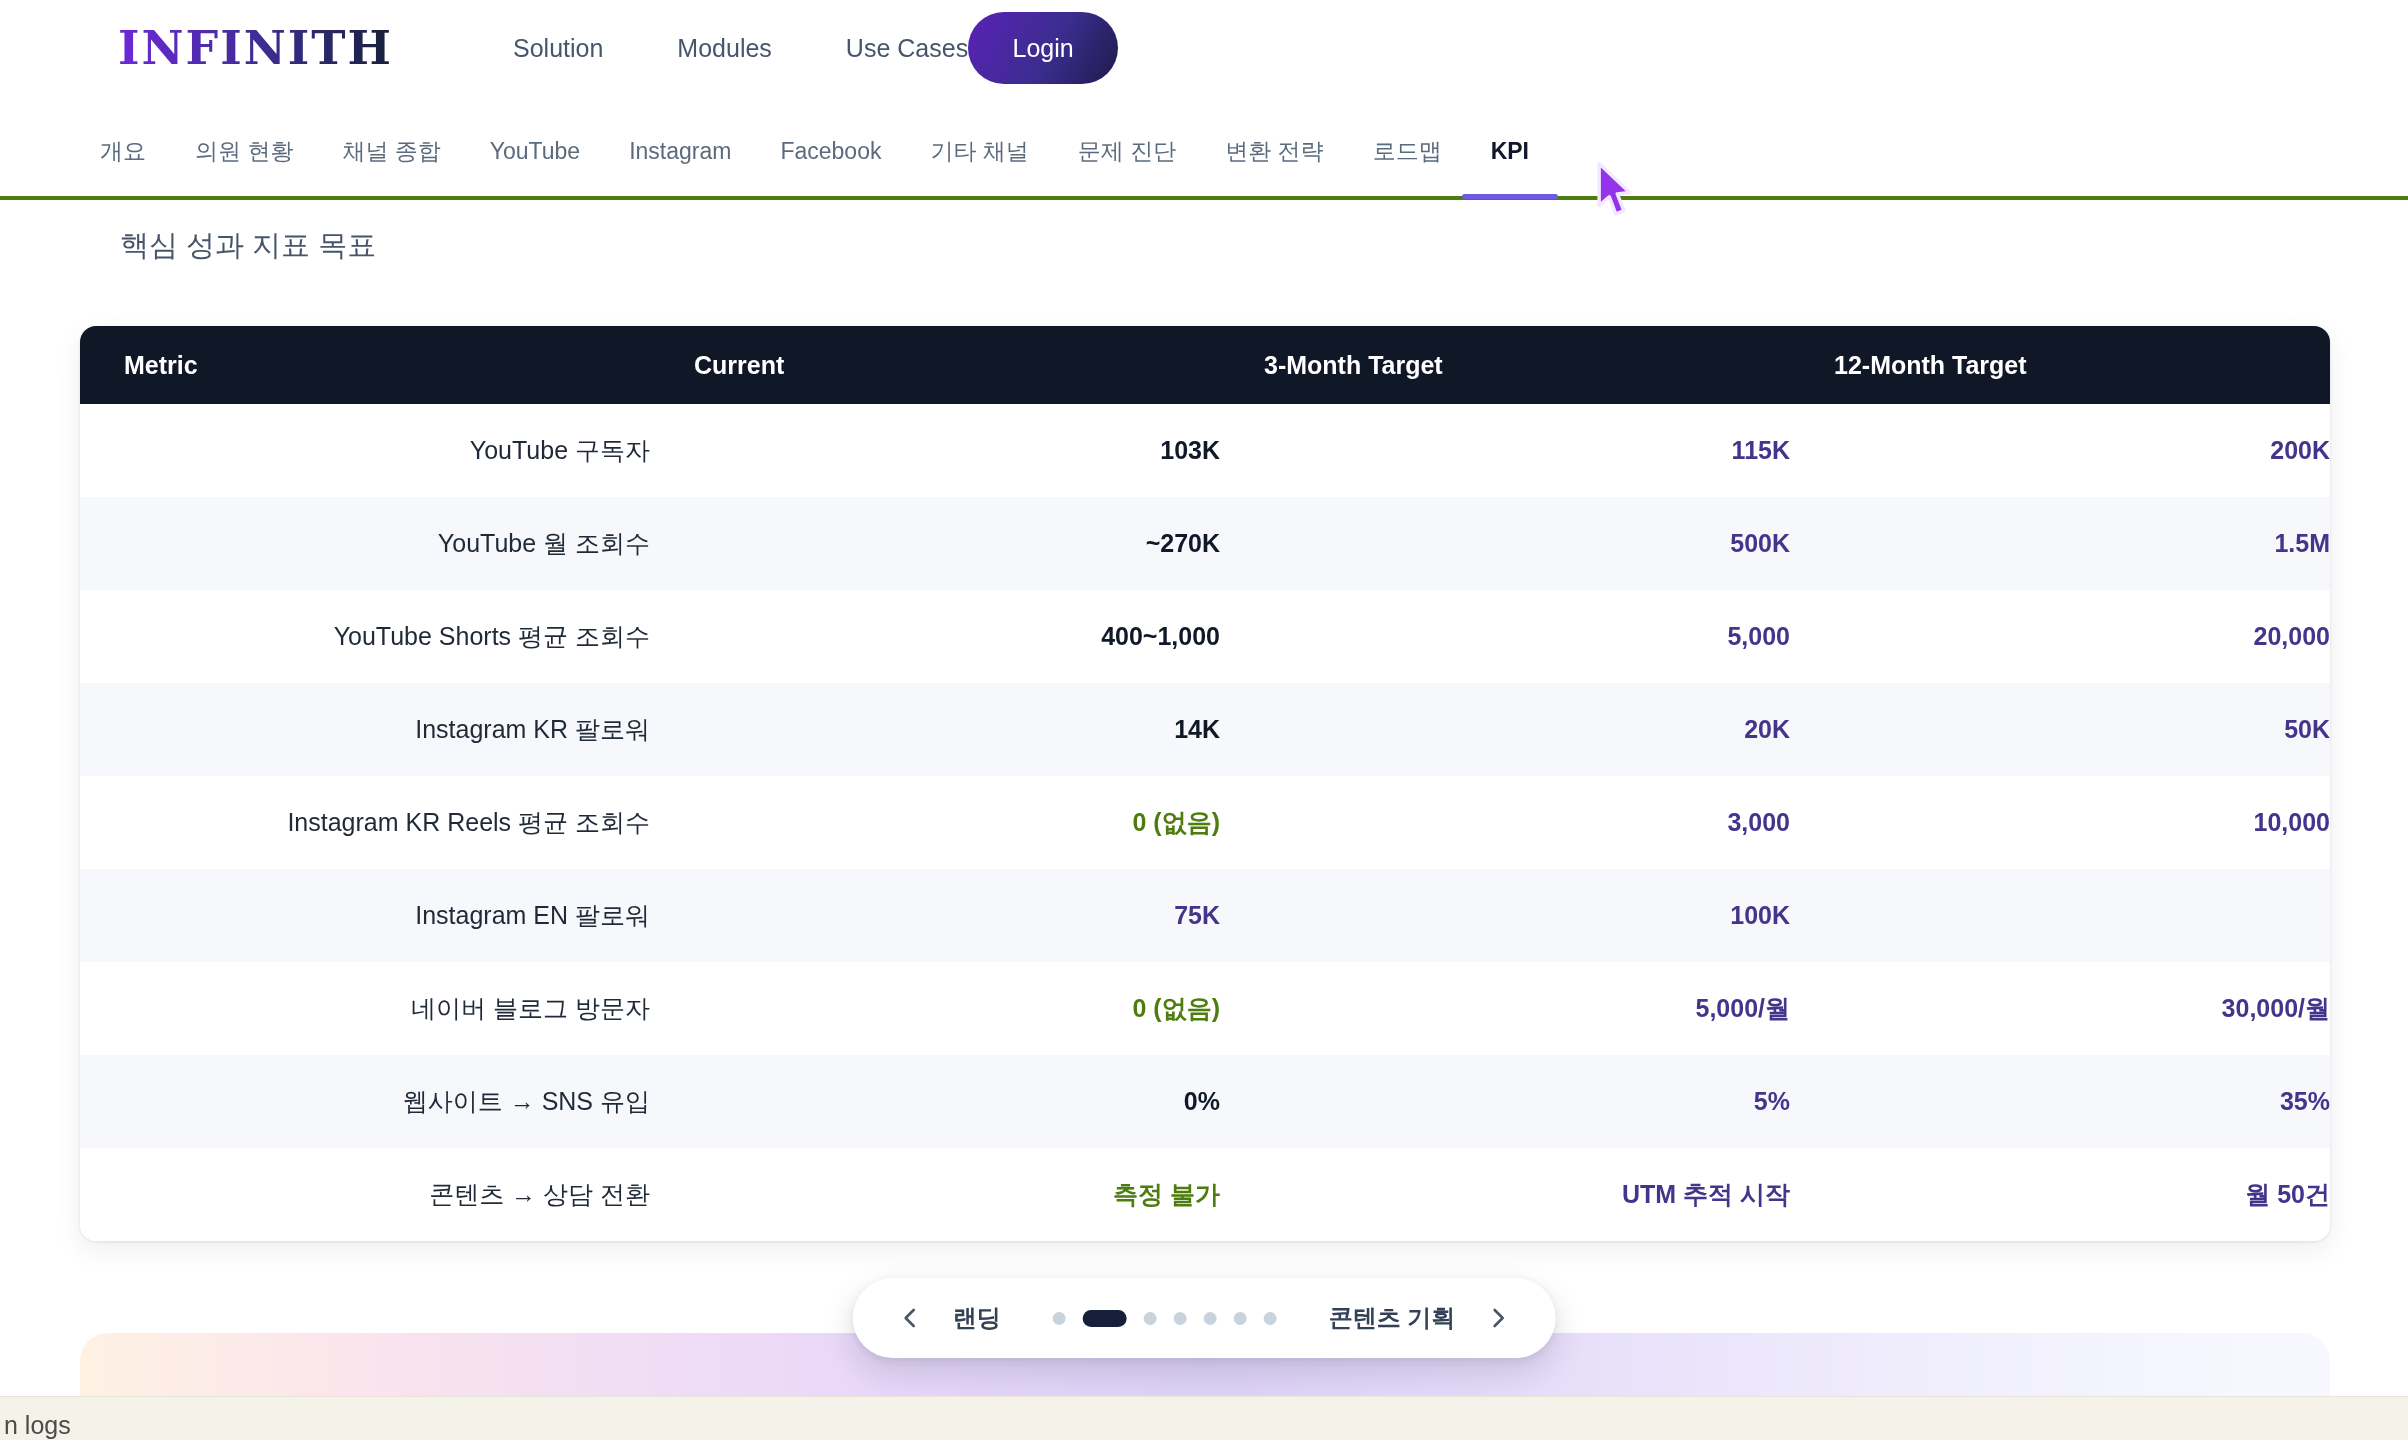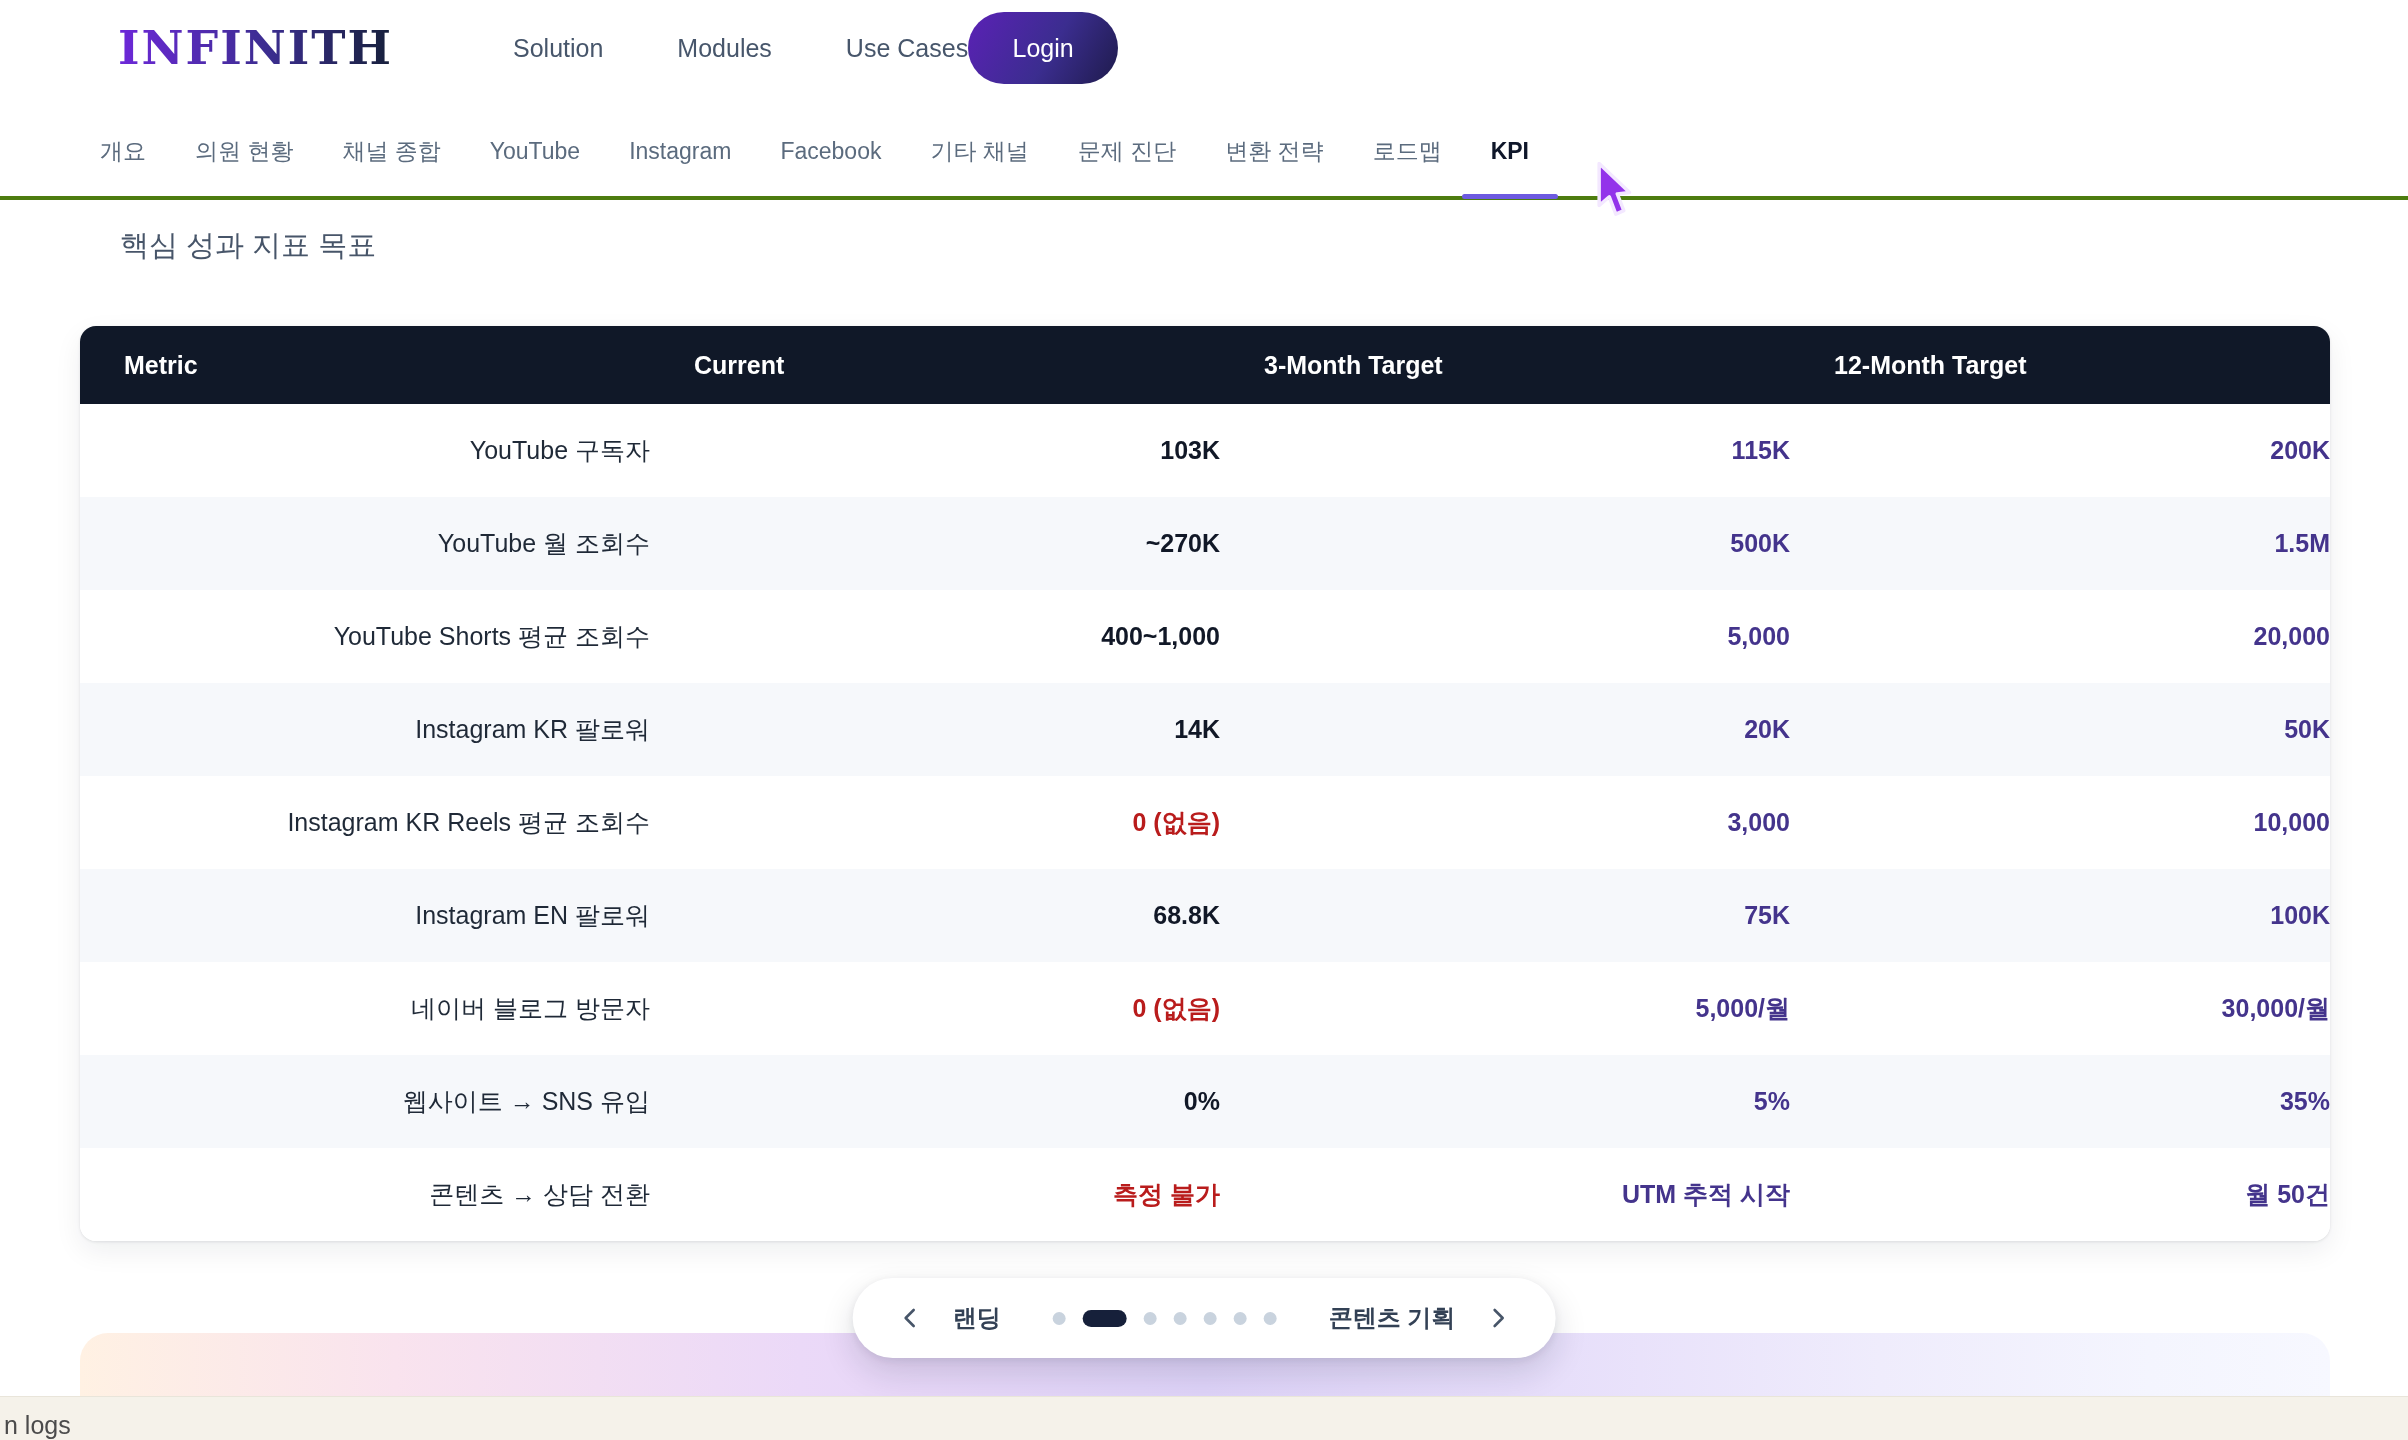--- a/index.html
+++ b/index.html
@@ -84,21 +84,21 @@
     background:#101828; height:78px;
   }
   .thead .th {
     color:#ffffff; font-size:25px; font-weight:700; padding-left:44px;
   }
   .tbody .trow { height:93px; background:#ffffff; }
   .tbody .trow:nth-child(even) { background:#f6f8fb; }
   .td { font-size:25px; padding-left:44px; white-space:nowrap;text-align:right; }
   .td.metric  { color:#1f2937; font-weight:400; }
   .td.current { color:#111827; font-weight:700; }
-  .td.current.alert { color:#b91c1c; }
+  .td.current.alert { color:#4d7c0f; }
   .td.target  { color:#44348c; font-weight:600; }
 
   
   .gradient-card {
     position:absolute; left:80px; right:78px; top:1333px; height:110px;
     border-radius:28px 28px 0 0;
     background:linear-gradient(90deg,
       #fff1e3 0%, #f9e3ee 14%, #ebd9f8 32%, #ded3f8 50%,
       #e6ddfa 64%, #efecfc 80%, #f4f5fe 92%, #f7f8ff 100%);
     z-index:1;
@@ -195,21 +195,20 @@
       <div class="td target">50K</div>
     </div>
     <div class="trow">
       <div class="td metric">Instagram KR Reels 평균 조회수</div>
       <div class="td current alert">0 (없음)</div>
       <div class="td target">3,000</div>
       <div class="td target">10,000</div>
     </div>
     <div class="trow">
       <div class="td metric">Instagram EN 팔로워</div>
-      <div class="td current">68.8K</div>
       <div class="td target">75K</div>
       <div class="td target">100K</div>
     </div>
     <div class="trow">
       <div class="td metric">네이버 블로그 방문자</div>
       <div class="td current alert">0 (없음)</div>
       <div class="td target">5,000/월</div>
       <div class="td target">30,000/월</div>
     </div>
     <div class="trow">

